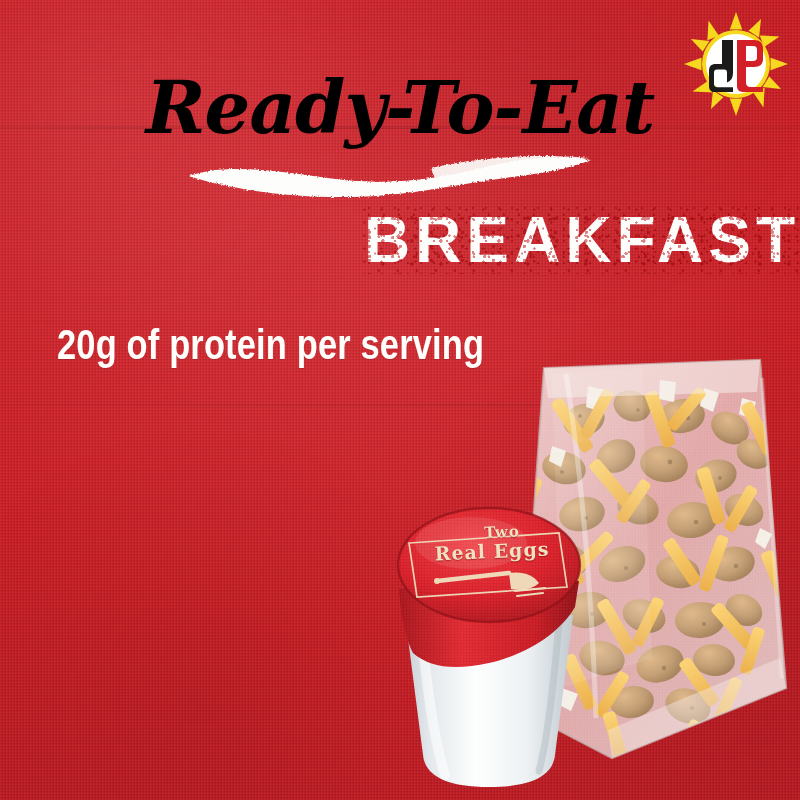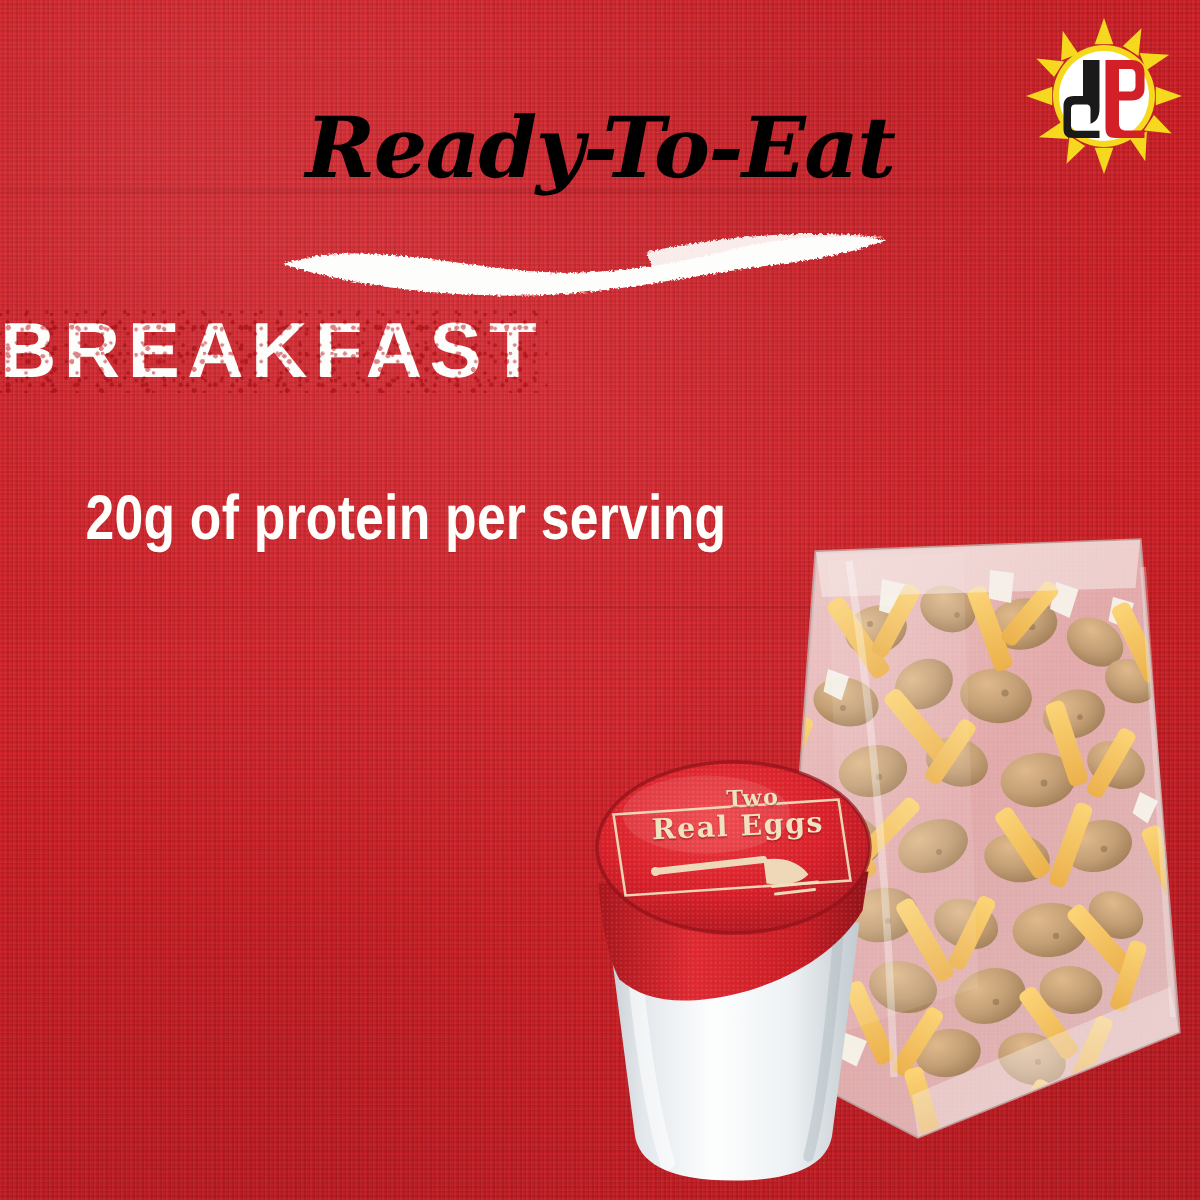--- a/index.html
+++ b/index.html
@@ -51,26 +51,26 @@
 
   
   .hl-simple{
     position:absolute;left:0;right:0;top:24px;text-align:center;
     font-size:47px;font-weight:700;letter-spacing:10px;
     line-height:1;font-stretch:condensed;
   }
   .hl-rte{
     position:absolute;left:0;right:0;top:70px;text-align:center;
     font-family:"DejaVu Serif",serif;
-    font-style:italic;font-weight:700;font-size:56px;line-height:1.05;
+    font-style:italic;font-weight:700;font-size:72px;line-height:1.05;
     letter-spacing:-1px;
   }
   .hl-breakfast{
-    position:absolute;left:0;right:0;top:208px;text-align:left;
-    font-size:52px;font-weight:700;letter-spacing:5px;line-height:1;
+    position:absolute;left:16px;right:0;top:208px;text-align:right;
+    font-size:64px;font-weight:700;letter-spacing:5px;line-height:1;
   }
 
   
   .swash{position:absolute;left:185px;top:152px;width:410px;height:52px;}
 
   
   .logo{position:absolute;left:684px;top:12px;width:104px;height:104px;}
 
   
   .body-copy{position:absolute;left:57px;top:322px;width:400px;color:#fffefb;text-align:right;}

